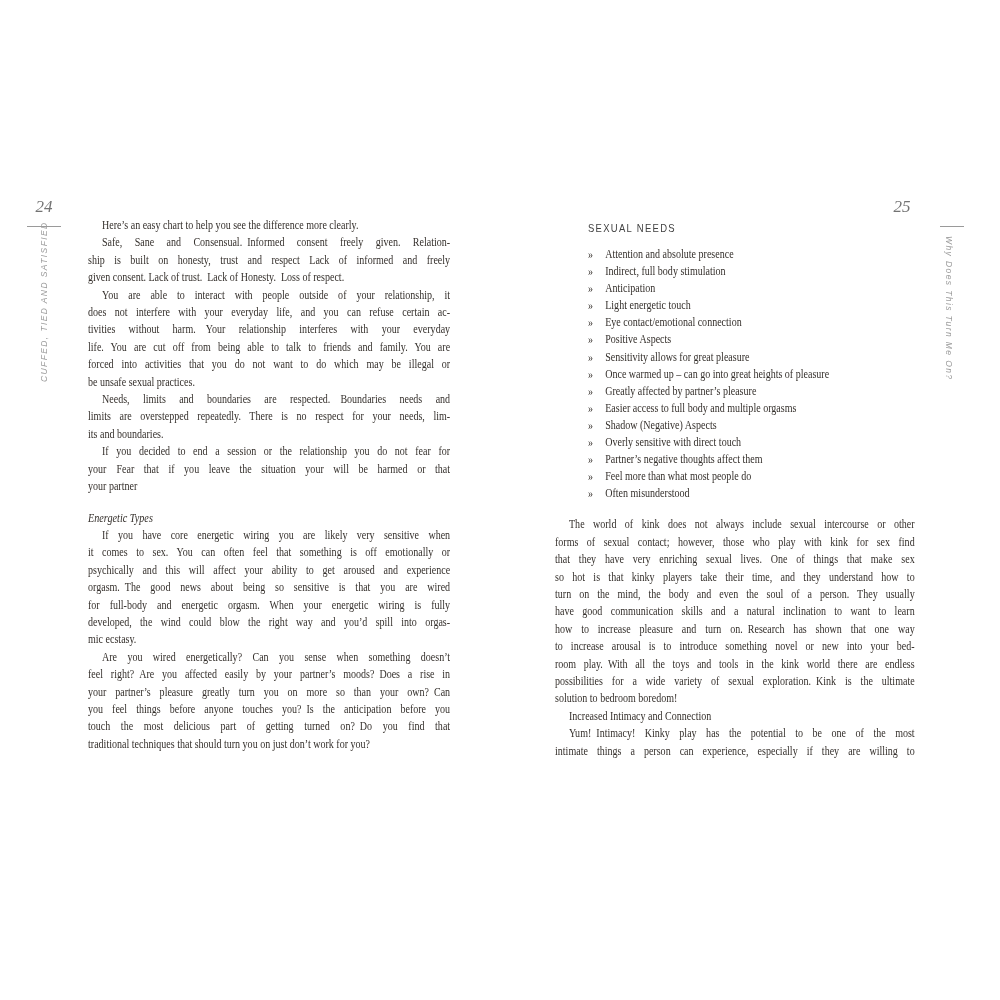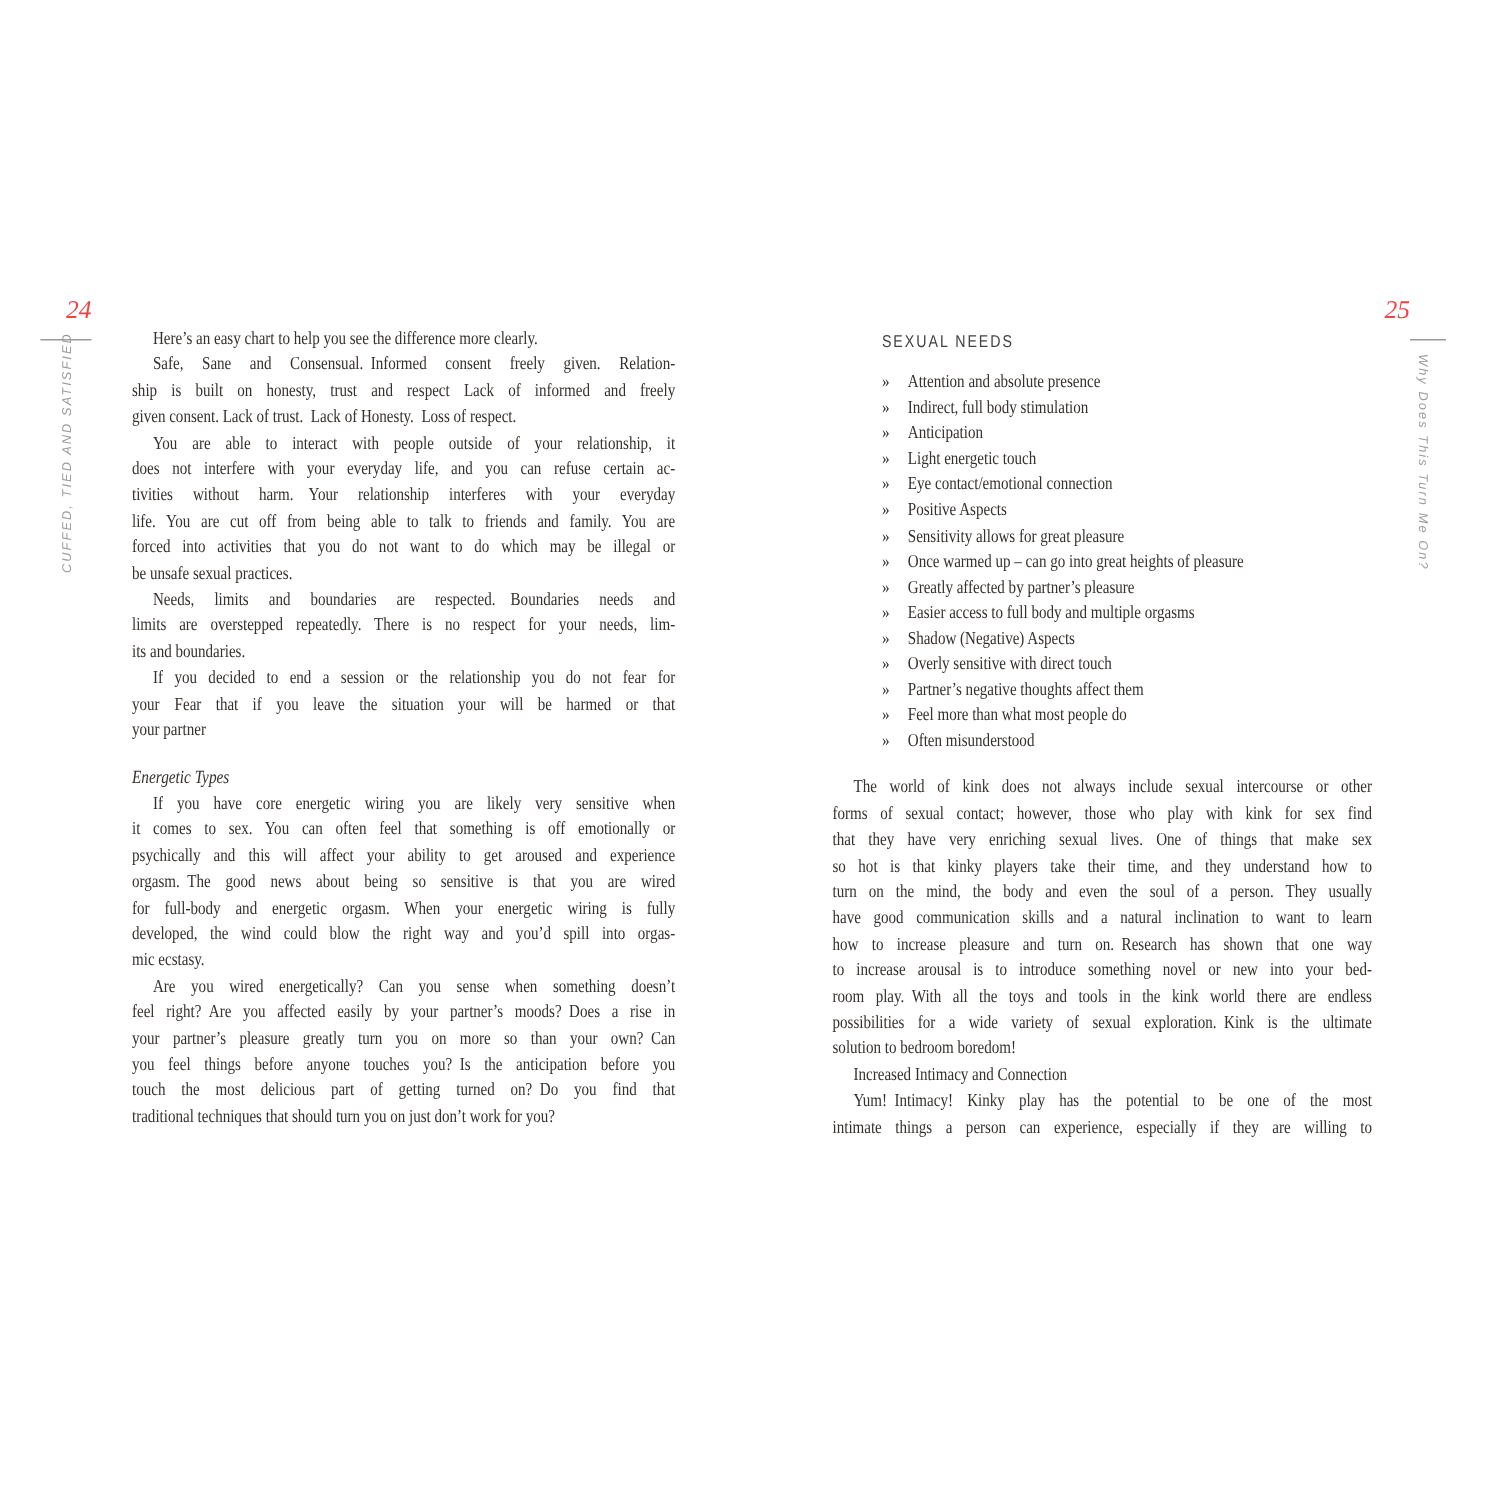--- a/index.html
+++ b/index.html
@@ -1,19 +1,19 @@
 <!DOCTYPE html>
 <html><head>
 <meta charset="utf-8">
 <title>Book Spread</title>
 <style>
   html,body{margin:0;padding:0}
   body{width:1000px;height:1000px;background:var(--bg,#ffffff);position:relative;overflow:hidden;
        font-family:"Liberation Serif",serif;color:var(--text,#35302c)}
-  .folio-num{position:absolute;font-style:italic;font-size:17px;text-align:right;color:#ef4444}
+  .folio-num{position:absolute;font-style:italic;font-size:17px;text-align:center;color:#737373}
   .folio-rule{position:absolute;height:1px;background:var(--rule,#9a9a9a)}
   .vtitle{position:absolute;font-family:"Liberation Sans",sans-serif;font-style:italic;font-size:8.5px;
           letter-spacing:1.4px;color:var(--muted,#9c9c9c);writing-mode:vertical-rl;white-space:nowrap}
   .vtitle.flip{transform:rotate(180deg)}
   #left-text{position:absolute;left:88px;top:217px;width:440px;transform:scaleX(0.823);transform-origin:left top}
   #right-text{position:absolute;left:555px;top:214px;width:437px;transform:scaleX(0.823);transform-origin:left top}
   .para{font-size:12.2px;line-height:17.4px;margin:0}
   .line{text-align:justify}
   .line.jl{text-align-last:justify}
   .line.indent{text-indent:17px}
@@ -76,21 +76,21 @@
           <div class="line jl">feel right? Are you affected easily by your partner’s moods? Does a rise in</div>
           <div class="line jl">your partner’s pleasure greatly turn you on more so than your own? Can</div>
           <div class="line jl">you feel things before anyone touches you? Is the anticipation before you</div>
           <div class="line jl">touch the most delicious part of getting turned on? Do you find that</div>
           <div class="line">traditional techniques that should turn you on just don’t work for you?</div>
         </div>
       </div>
   </section>
 
   <section>
-    <div class="folio-num" style="left:912px;top:197px;width:28px">25</div>
+    <div class="folio-num" style="left:888px;top:197px;width:28px">25</div>
     <div class="folio-rule" style="left:940px;top:226px;width:24px"></div>
     <div class="vtitle" style="left:944px;top:236px;height:152px">Why Does This Turn Me On?</div>
 
     <div id="right-text">
       <div class="section-header">SEXUAL NEEDS</div>
       <ul class="needs-list" id="needs-list">
           <li><span class="bullet">»</span><span>Attention and absolute presence</span></li>
           <li><span class="bullet">»</span><span>Indirect, full body stimulation</span></li>
           <li><span class="bullet">»</span><span>Anticipation</span></li>
           <li><span class="bullet">»</span><span>Light energetic touch</span></li>

